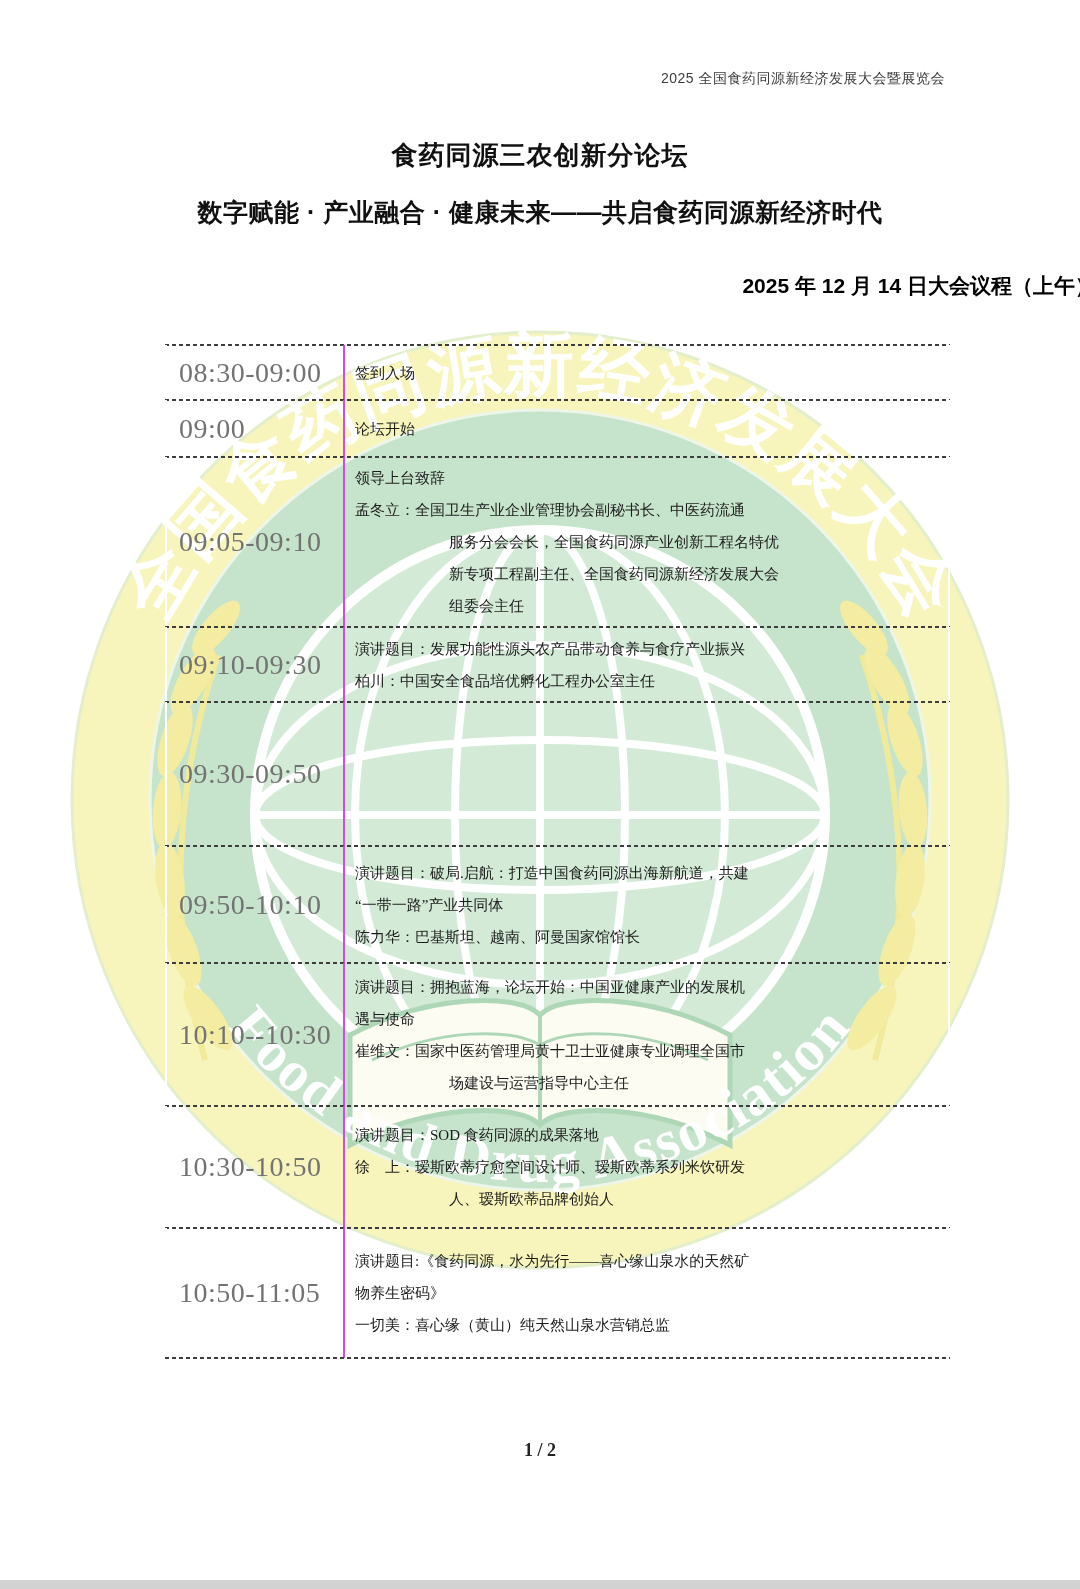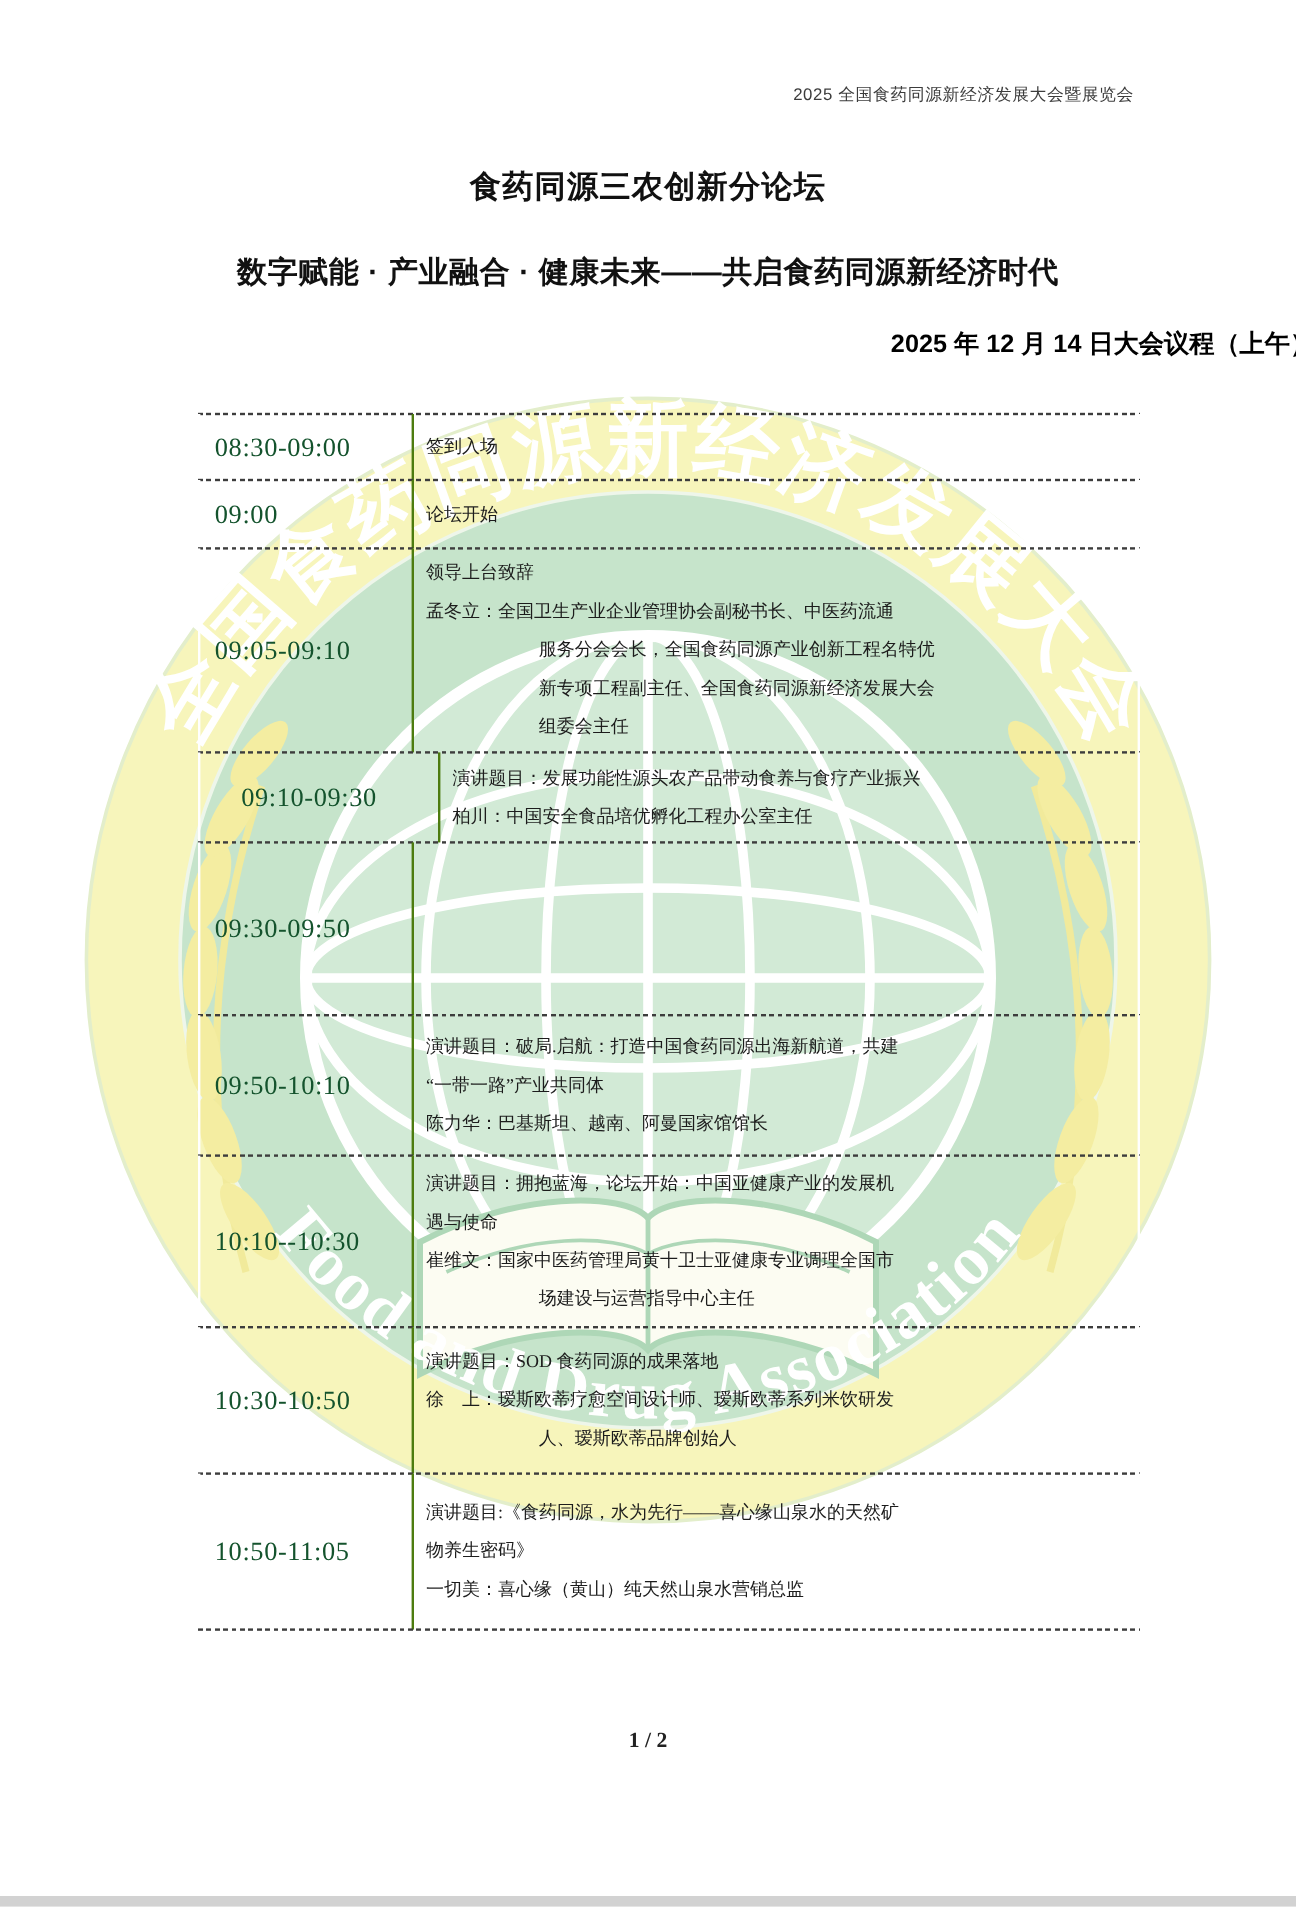--- a/index.html
+++ b/index.html
@@ -19,21 +19,21 @@
     font-size:14px;color:#3c3c3c;letter-spacing:0.5px;
   }
   .doc-title{
     position:absolute;top:138px;left:0;width:100%;text-align:center;z-index:2;
     font-family:Liberation Serif, serif;
     font-size:26px;font-weight:bold;color:#111;letter-spacing:1px;
   }
   .doc-subtitle{
     position:absolute;top:196px;left:0;width:100%;text-align:center;z-index:2;
     font-family:"Liberation Sans","DejaVu Sans",sans-serif;
-    font-size:25px;font-weight:bold;color:#111;letter-spacing:0.5px;margin-top:14px;
+    font-size:25px;font-weight:bold;color:#111;letter-spacing:0.5px;
   }
   .doc-date{
     position:absolute;top:272px;left:16px;width:100%;text-align:right;z-index:2;
     font-family:"Liberation Sans","DejaVu Sans",sans-serif;
     font-size:21px;font-weight:bold;color:#000000;
   }
 
   
   .agenda{
     position:absolute;left:165px;top:345px;width:785px;z-index:2;
@@ -46,22 +46,22 @@
     display:flex;position:relative;
     border-left:2px solid #ffffff;border-right:2px solid #ffffff;
   }
   .row::after{
     content:"";position:absolute;left:-2px;right:-2px;bottom:-1px;height:2px;
     background:repeating-linear-gradient(90deg,#3d3d3d 0 4px,transparent 4px 7px);
   }
   .cell{box-sizing:border-box;}
   .time{
     width:178px;flex:0 0 178px;display:flex;align-items:center;
-    padding-left:12px;border-right:2px solid #4d7c0f;
-    font-size:22px;color:#14532d;letter-spacing:0.5px;
+    padding-left:12px;border-right:2px solid #d946ef;
+    font-size:28px;color:#737373;letter-spacing:0.5px;
   }
   .content{
     flex:1;display:flex;flex-direction:column;justify-content:center;
     padding:5px 6px 5px 10px;
   }
   .line{font-size:15px;line-height:32px;color:#1c1c1c;}
   .line.indent{padding-left:94px;}
 
   
   .page-number{
@@ -160,21 +160,21 @@
       <div class="row" style="min-height: 160px;">
         <div class="cell time">09:05-09:10</div>
         <div class="cell content">
           <div class="line">领导上台致辞</div>
           <div class="line">孟冬立：全国卫生产业企业管理协会副秘书长、中医药流通</div>
           <div class="line indent">服务分会会长，全国食药同源产业创新工程名特优</div>
           <div class="line indent">新专项工程副主任、全国食药同源新经济发展大会</div>
           <div class="line indent">组委会主任</div>
         </div>
       </div>
-      <div class="row" style="min-height: 75px; padding-left: 22px;">
+      <div class="row" style="min-height: 75px;">
         <div class="cell time">09:10-09:30</div>
         <div class="cell content">
           <div class="line">演讲题目：发展功能性源头农产品带动食养与食疗产业振兴</div>
           <div class="line">柏川：中国安全食品培优孵化工程办公室主任</div>
         </div>
       </div>
       <div class="row" style="min-height: 144px;">
         <div class="cell time">09:30-09:50</div>
       </div>
       <div class="row" style="min-height: 117px;">

